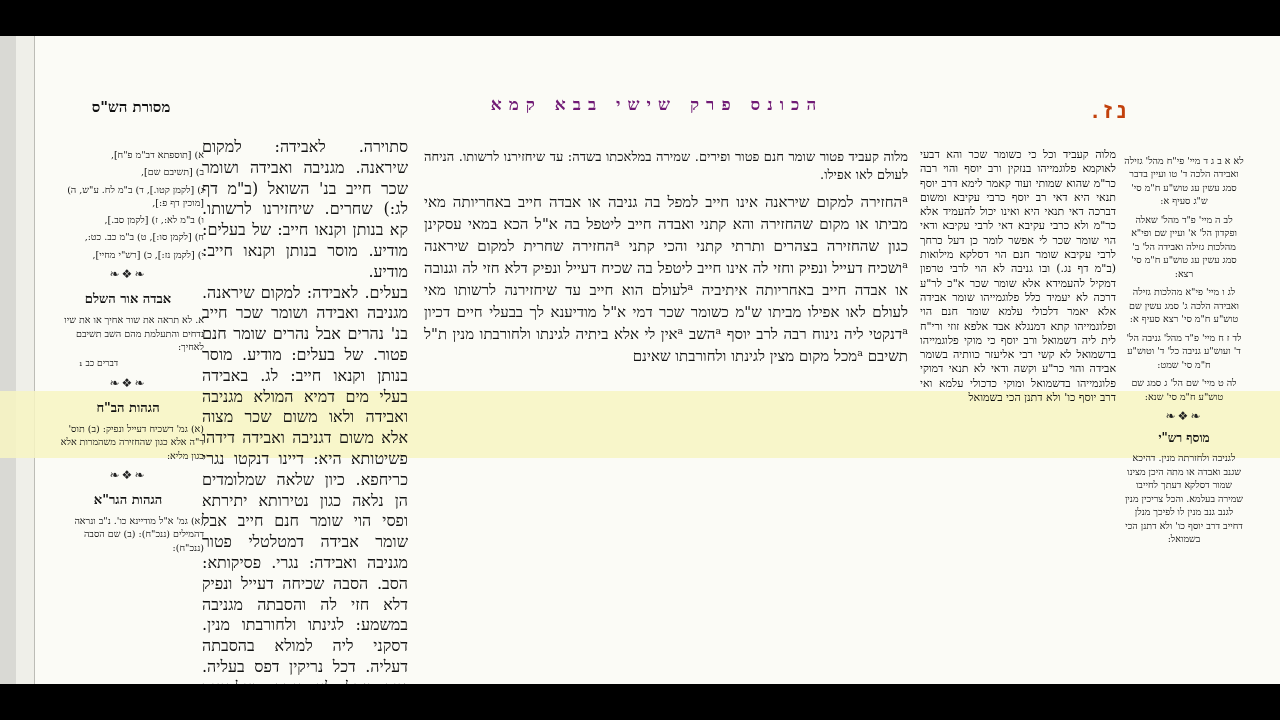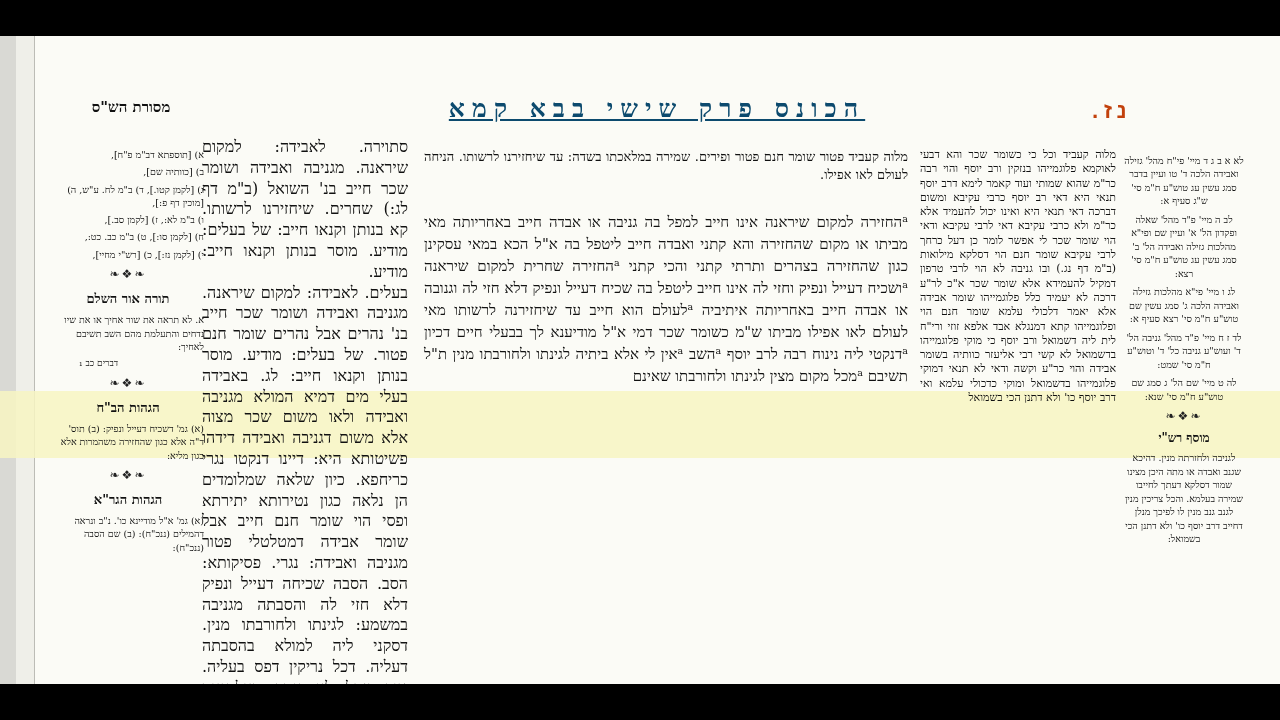--- a/index.html
+++ b/index.html
@@ -85,25 +85,24 @@
   .head {
     position: absolute;
     top: 58px;
     left: 0;
     width: 1246px;
     text-align: center;
     direction: rtl;
   }
   .head .title {
     font-family: "DejaVu Serif", serif;
-    font-size: 25px;
+    font-size: 17px;
     font-weight: bold;
     letter-spacing: 7px;
-    color: #0c4a6e;
-    text-decoration: underline;
+    color: #701a75;
   }
   .daf-num {
     position: absolute;
     top: 64px;
     right: 152px;
     font-family: Liberation Mono, monospace;
     font-size: 22px;
     font-weight: bold;
     color: #c2410c;
   }
@@ -171,21 +170,21 @@
     width: 484px;
     top: 112px;
     font-family: "DejaVu Serif", serif;
     font-size: 15px;
     line-height: 1.47;
   }
   #col-main .mainhead {
     font-size: 13px;
     line-height: 1.35;
     text-align: justify;
-    margin-bottom: 28px;
+    margin-bottom: 8px;
   }
   #col-main .bodytext { text-align: justify; }
 
   
   #col-tos {
     right: 872px;
     width: 206px;
     top: 101px;
     font-family: "DejaVu Serif", serif;
     font-size: 16px;
@@ -263,28 +262,28 @@
         <div class="bodytext">ᵃהחזירה למקום שיראנה אינו חייב למפל בה גניבה או אבדה חייב באחריותה מאי מביתו או מקום שהחזירה והא קתני ואבדה חייב ליטפל בה א"ל הכא במאי עסקינן כגון שהחזירה בצהרים ותרתי קתני והכי קתני ᵃהחזירה שחרית למקום שיראנה ᵃושכיח דעייל ונפיק וחזי לה אינו חייב ליטפל בה שכיח דעייל ונפיק דלא חזי לה וגנובה או אבדה חייב באחריותה איתיביה ᵃלעולם הוא חייב עד שיחזירנה לרשותו מאי לעולם לאו אפילו מביתו ש"מ כשומר שכר דמי א"ל מודיענא לך בבעלי חיים דכיון ᵃדנקטי ליה נינוח רבה לרב יוסף ᵃהשב ᵃאין לי אלא ביתיה לגינתו ולחורבתו מנין ת"ל תשיבם ᵃמכל מקום מצין לגינתו ולחורבתו שאינם</div>
       </div>
 
       <div class="col" id="col-tos">
         <div>סתוירה. לאבידה: למקום שיראנה. מגניבה ואבידה ושומר שכר חייב בנ' השואל (ב"מ דף לג:) שחרים. שיחזירנו לרשותו. קא בנותן וקנאו חייב: של בעלים: מודיע. מוסר בנותן וקנאו חייב: מודיע.</div>
         <div>בעלים. לאבידה: למקום שיראנה. מגניבה ואבידה ושומר שכר חייב בנ' נהרים אבל נהרים שומר חנם פטור. של בעלים: מודיע. מוסר בנותן וקנאו חייב: לג. באבידה בעלי מים דמיא המולא מגניבה ואבידה ולאו משום שכר מצוה אלא משום דגניבה ואבידה דידהו פשיטותא היא: דיינו דנקטו נגרי כריחפא. כיון שלאה שמלומדים הן נלאה כגון נטירותא יתירתא ופסי הוי שומר חנם חייב אבל שומר אבידה דמטלטלי פטור מגניבה ואבידה: נגרי. פסיקותא: הסב. הסבה שכיחה דעייל ונפיק דלא חזי לה והסבתה מגניבה במשמע: לגינתו ולחורבתו מנין. דסקני ליה למולא בהסבתה דעליה. דכל נריקין דפס בעליה. גונב וגחל לא אחד מאלתנאה שומרין שהחמירו עליך להודיעו לבעלים ואם לא הודיעו חייב המחזיר באחריותו: פטעת גנב. לפטורי עלמא: נ"ד גנב שטענן לגנב הימנו ואבדה אחריות ונמצא שבידו היה משלם תשלומי כפל כנגד עצמו דדרשינן בפרק מרובה (לקמן דף סג.) ואם לא</div>
       </div>
 
       <div class="col" id="col-mas">
         <div class="blk">א) [תוספתא דב"מ פ"ח],</div>
-        <div class="blk">ב) [כוותיה שם],</div>
+        <div class="blk">ב) [תשיבם שם],</div>
         <div class="blk">ג) [לקמן קטו.], ד) ב"מ לח. ע"ש, ה) [מוכין דף פ:],</div>
         <div class="blk">ו) ב"מ לא:, ז) [לקמן סב.],</div>
         <div class="blk">ח) [לקמן סו:], ט) ב"מ כב. כט:,</div>
         <div class="blk">י) [לקמן נז:], כ) [רש"י מחיי],</div>
 
         <div class="orn">❧❖❧</div>
-        <div class="sub-title">תורה אור השלם</div>
+        <div class="sub-title">אבדה אור השלם</div>
         <div class="blk">א. לא תראה את שור אחיך או את שיו נדחים והתעלמת מהם השב תשיבם לאחיך:</div>
         <div class="blk tiny" style="text-align:left">דברים כב ₁</div>
 
         <div class="orn">❧❖❧</div>
         <div class="sub-title">הגהות הב"ח</div>
         <div class="blk">(א) גמ' דשכיח דעייל ונפיק: (ב) תוס' ד"ה אלא כגון שהחזירה משהמרות אלא כגון מליא:</div>
 
         <div class="orn">❧❖❧</div>
         <div class="sub-title">הגהות הגר"א</div>
         <div class="blk">(א) גמ' א"ל מודיינא כו'. נ"ב ונראה דהמילים (ננכ"ח): (ב) שם הסבה (ננכ"ח):</div>

